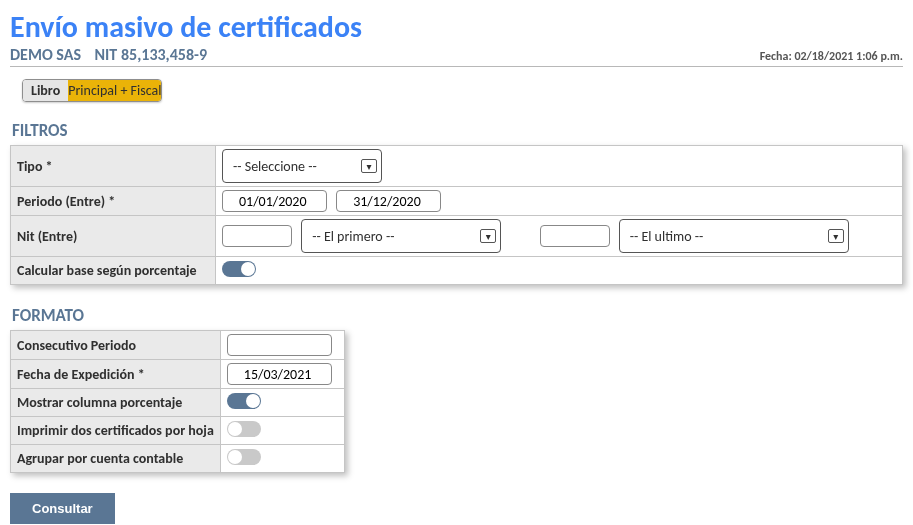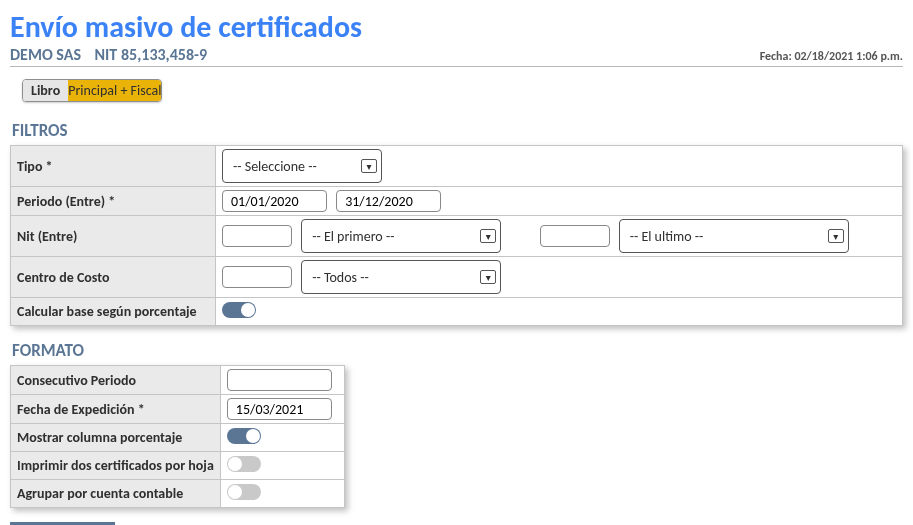--- a/index.html
+++ b/index.html
@@ -60,40 +60,40 @@
   }
   .section-title {
     font-size: 17px;
     font-weight: 700;
     color: #5a7694;
     margin: 6px 0 4px 2px;
   }
   table.form {
     border-collapse: collapse;
     box-shadow: 3px 3px 6px rgba(0,0,0,.25);
-    margin-bottom: 14px;
+    margin-bottom: 20px;
   }
   table.form.filtros { width: 100%; }
   table.form td {
     border: 1px solid #c5c5c5;
     padding: 3px 6px;
     vertical-align: middle;
     height: 28px;
   }
   table.form td.lbl {
     background: #eaeaea;
     font-weight: 700;
     white-space: nowrap;
   }
   table.form td.ctrls { background: #fff; }
   .text-in, .date-in {
     height: 22px;
     border: 1px solid #888;
     border-radius: 4px;
-    padding: 0 8px;
+    padding: 0 16px;
     font-family: inherit;
     font-size: 14px;
   }
   .text-in.small { width: 70px; }
   .date-in { width: 105px; }
   .select {
     display: inline-flex;
     align-items: center;
     justify-content: space-between;
     height: 34px;
@@ -201,30 +201,20 @@
       </span>
       <span style="display:inline-block;width:20px"></span>
       <input class="text-in small" value="" style="">
       <span class="select" style="min-width:230px">
         <span>-- El ultimo --</span>
         <span class="chev">▾</span>
       </span>
     </td>
   </tr>
   <tr>
-    <td class="lbl">Centro de Costo</td>
-    <td class="ctrls">
-      <input class="text-in small" value="" style="">
-      <span class="select" style="min-width:200px">
-        <span>-- Todos --</span>
-        <span class="chev">▾</span>
-      </span>
-    </td>
-  </tr>
-  <tr>
     <td class="lbl">Calcular base según porcentaje</td>
     <td class="ctrls">
       <span class="toggle on"></span>
     </td>
   </tr>
 </tbody>
   </table>
 
 <div class="section-title">FORMATO</div>
 

